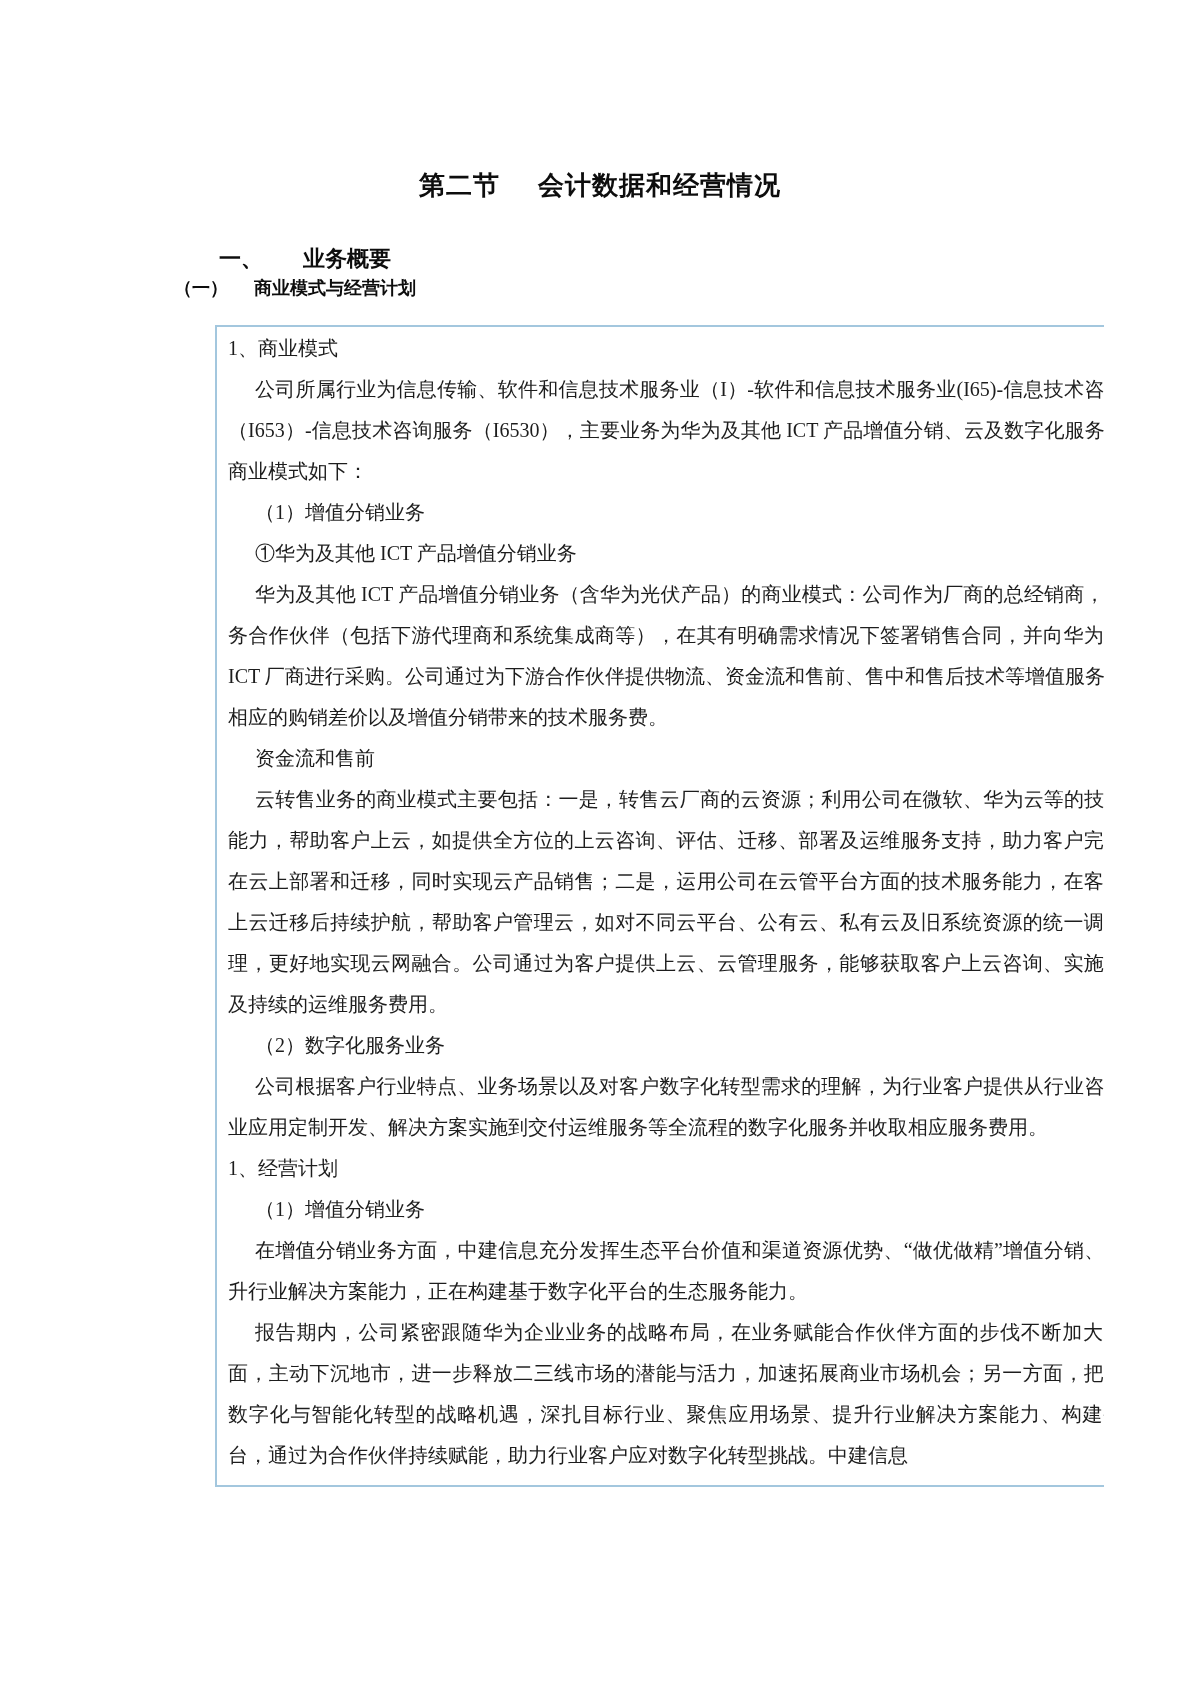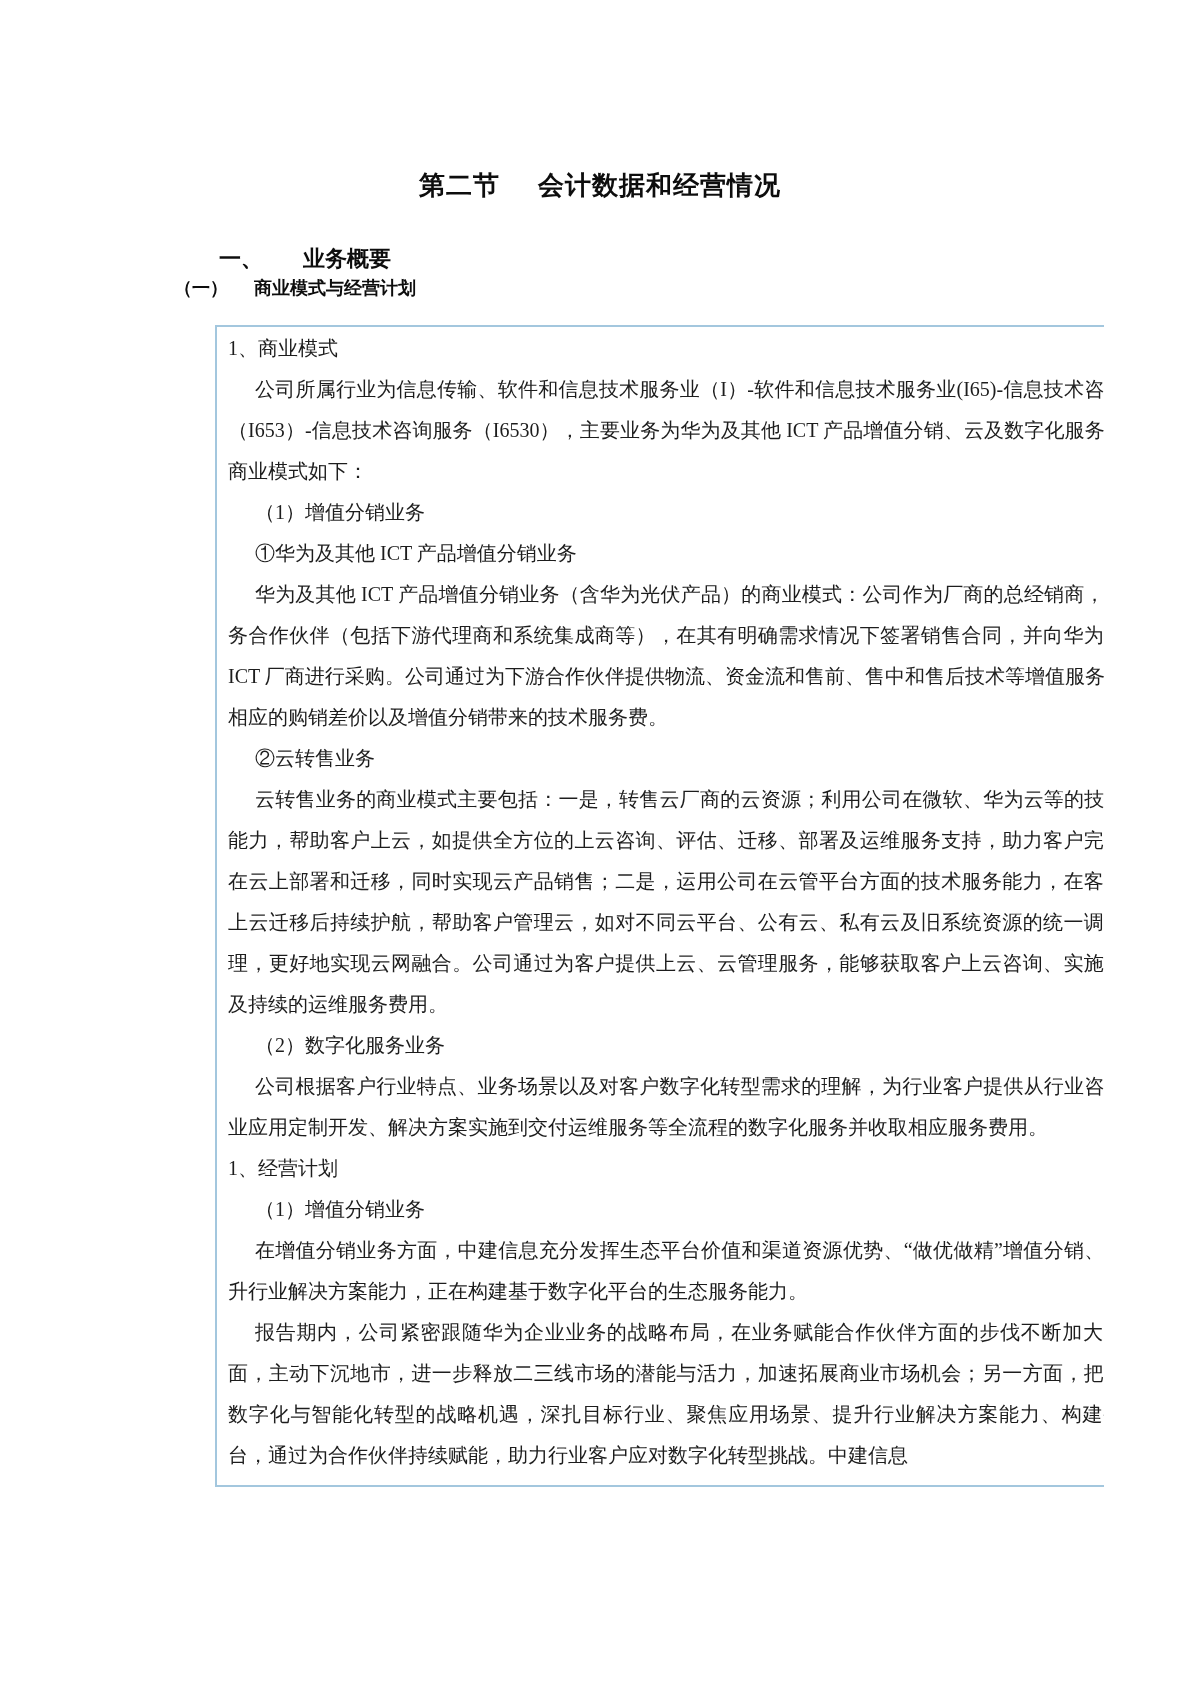--- a/index.html
+++ b/index.html
@@ -93,21 +93,21 @@
   <div class="h2">
     <span class="h2-num">（一）</span><span class="h2-label">商业模式与经营计划</span>
   </div>
 
   <div class="content-box">
     <p class="p-flush">1、商业模式</p>
     <p class="p-indent">公司所属行业为信息传输、软件和信息技术服务业（I）-软件和信息技术服务业(I65)-信息技术咨询服务（I653）-信息技术咨询服务（I6530），主要业务为华为及其他 ICT 产品增值分销、云及数字化服务，具体商业模式如下：</p>
     <p class="p-indent">（1）增值分销业务</p>
     <p class="p-indent">①华为及其他 ICT 产品增值分销业务</p>
     <p class="p-indent">华为及其他 ICT 产品增值分销业务（含华为光伏产品）的商业模式：公司作为厂商的总经销商，通过服务合作伙伴（包括下游代理商和系统集成商等），在其有明确需求情况下签署销售合同，并向华为及其他 ICT 厂商进行采购。公司通过为下游合作伙伴提供物流、资金流和售前、售中和售后技术等增值服务，赚取相应的购销差价以及增值分销带来的技术服务费。</p>
-    <p class="p-indent">②云转售业务</p>
+    <p class="p-indent">资金流和售前</p>
     <p class="p-indent">云转售业务的商业模式主要包括：一是，转售云厂商的云资源；利用公司在微软、华为云等的技术服务能力，帮助客户上云，如提供全方位的上云咨询、评估、迁移、部署及运维服务支持，助力客户完成数据在云上部署和迁移，同时实现云产品销售；二是，运用公司在云管平台方面的技术服务能力，在客户完成上云迁移后持续护航，帮助客户管理云，如对不同云平台、公有云、私有云及旧系统资源的统一调配与管理，更好地实现云网融合。公司通过为客户提供上云、云管理服务，能够获取客户上云咨询、实施费用以及持续的运维服务费用。</p>
     <p class="p-indent">（2）数字化服务业务</p>
     <p class="p-indent">公司根据客户行业特点、业务场景以及对客户数字化转型需求的理解，为行业客户提供从行业咨询、行业应用定制开发、解决方案实施到交付运维服务等全流程的数字化服务并收取相应服务费用。</p>
     <p class="p-flush">1、经营计划</p>
     <p class="p-indent">（1）增值分销业务</p>
     <p class="p-indent">在增值分销业务方面，中建信息充分发挥生态平台价值和渠道资源优势、“做优做精”增值分销、持续提升行业解决方案能力，正在构建基于数字化平台的生态服务能力。</p>
     <p class="p-indent">报告期内，公司紧密跟随华为企业业务的战略布局，在业务赋能合作伙伴方面的步伐不断加大：一方面，主动下沉地市，进一步释放二三线市场的潜能与活力，加速拓展商业市场机会；另一方面，把握行业数字化与智能化转型的战略机遇，深扎目标行业、聚焦应用场景、提升行业解决方案能力、构建生态平台，通过为合作伙伴持续赋能，助力行业客户应对数字化转型挑战。中建信息</p>
   </div>
 
 </div>

